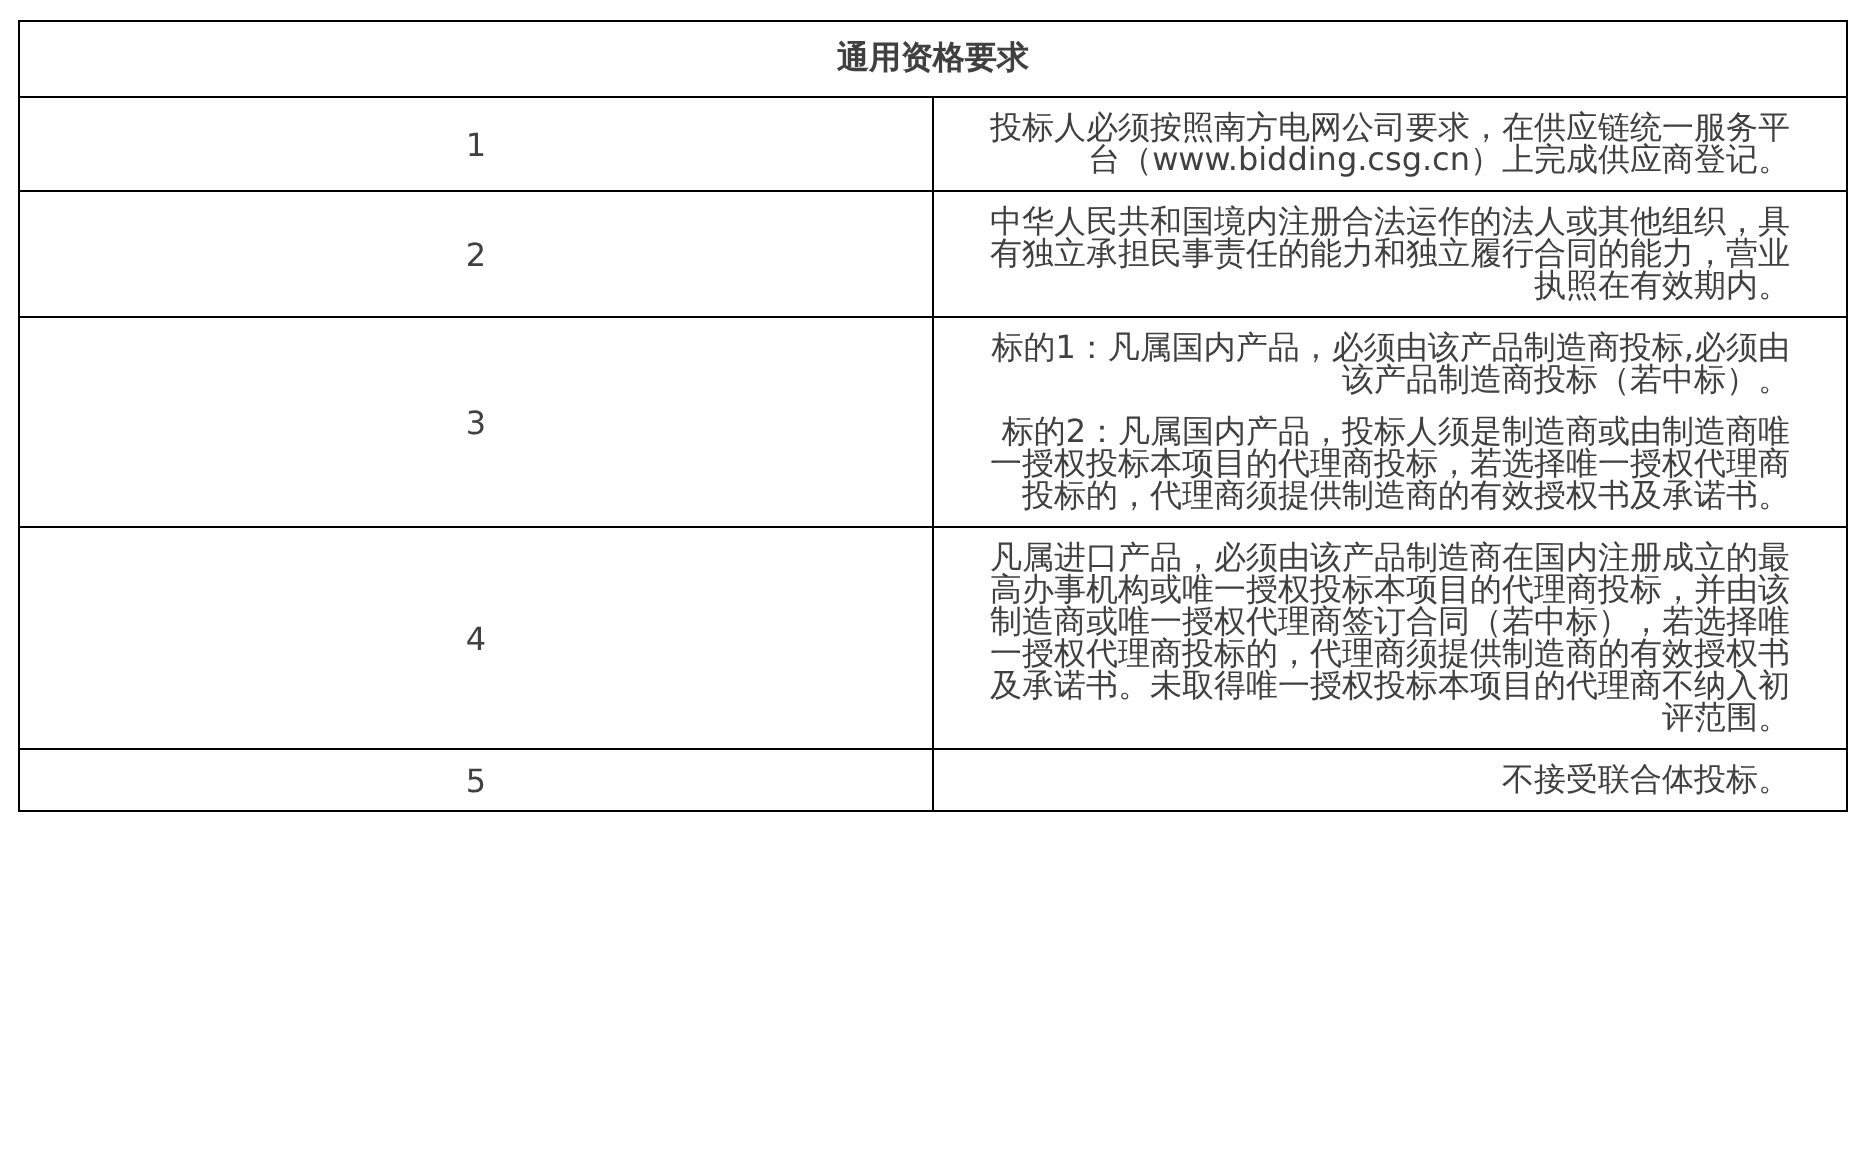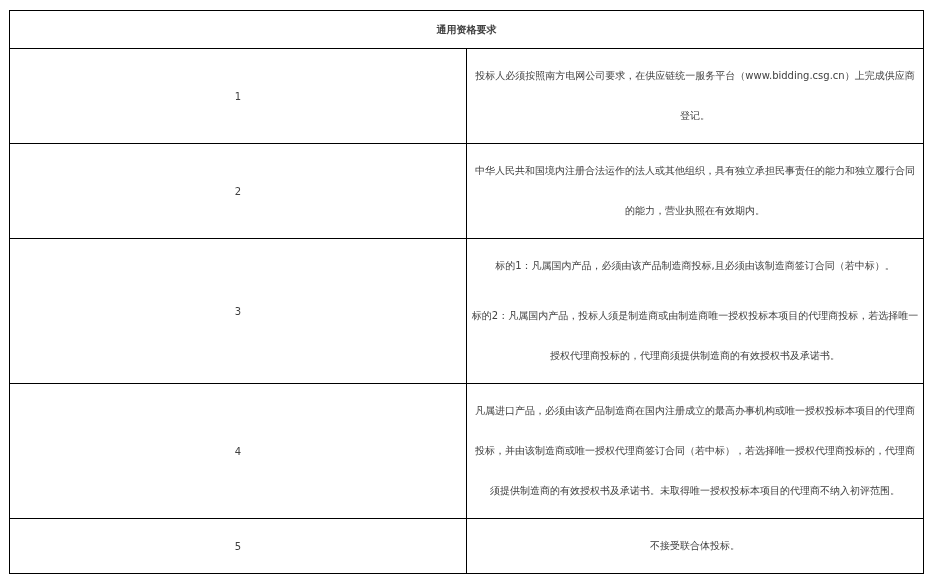--- a/index.html
+++ b/index.html
@@ -17,21 +17,21 @@
     color: #404040;
   }
   table.req-table {
     border-collapse: collapse;
     width: 915px;
     table-layout: fixed;
   }
   .req-table td {
     border: 1px solid #000000;
     box-sizing: border-box;
-    font-size: 10px;
+    font-size: 16px;
     vertical-align: middle;
     background: #ffffff;
   }
   .title-cell {
     height: 38px;
     text-align: center;
     font-weight: bold;
   }
   .header-no {
     width: 100px;
@@ -41,23 +41,23 @@
   }
   .header-content {
     height: 45px;
     text-align: center;
     font-weight: bold;
   }
   .col-no {
     text-align: center;
   }
   .col-content {
-    padding: 7px 4px;
-    line-height: 40px;
-    text-align: center;
+    padding: 7px 28px;
+    line-height: 16px;
+    text-align: right;
   }
   .col-content p.para {
     margin: 0;
   }
   .col-content p.para + p.para {
     margin-top: 10px;
   }
 </style>
 </head>
 <body>
@@ -77,21 +77,21 @@
         </tr>
         <tr>
           <td class="col-no">2</td>
           <td class="col-content">
             <p class="para">中华人民共和国境内注册合法运作的法人或其他组织，具有独立承担民事责任的能力和独立履行合同的能力，营业执照在有效期内。</p>
           </td>
         </tr>
         <tr>
           <td class="col-no">3</td>
           <td class="col-content">
-            <p class="para">标的1：凡属国内产品，必须由该产品制造商投标,且必须由该制造商签订合同（若中标）。</p>
+            <p class="para">标的1：凡属国内产品，必须由该产品制造商投标,必须由该产品制造商投标（若中标）。</p>
             <p class="para">标的2：凡属国内产品，投标人须是制造商或由制造商唯一授权投标本项目的代理商投标，若选择唯一授权代理商投标的，代理商须提供制造商的有效授权书及承诺书。</p>
           </td>
         </tr>
         <tr>
           <td class="col-no">4</td>
           <td class="col-content">
             <p class="para">凡属进口产品，必须由该产品制造商在国内注册成立的最高办事机构或唯一授权投标本项目的代理商投标，并由该制造商或唯一授权代理商签订合同（若中标），若选择唯一授权代理商投标的，代理商须提供制造商的有效授权书及承诺书。未取得唯一授权投标本项目的代理商不纳入初评范围。</p>
           </td>
         </tr>
         <tr>

